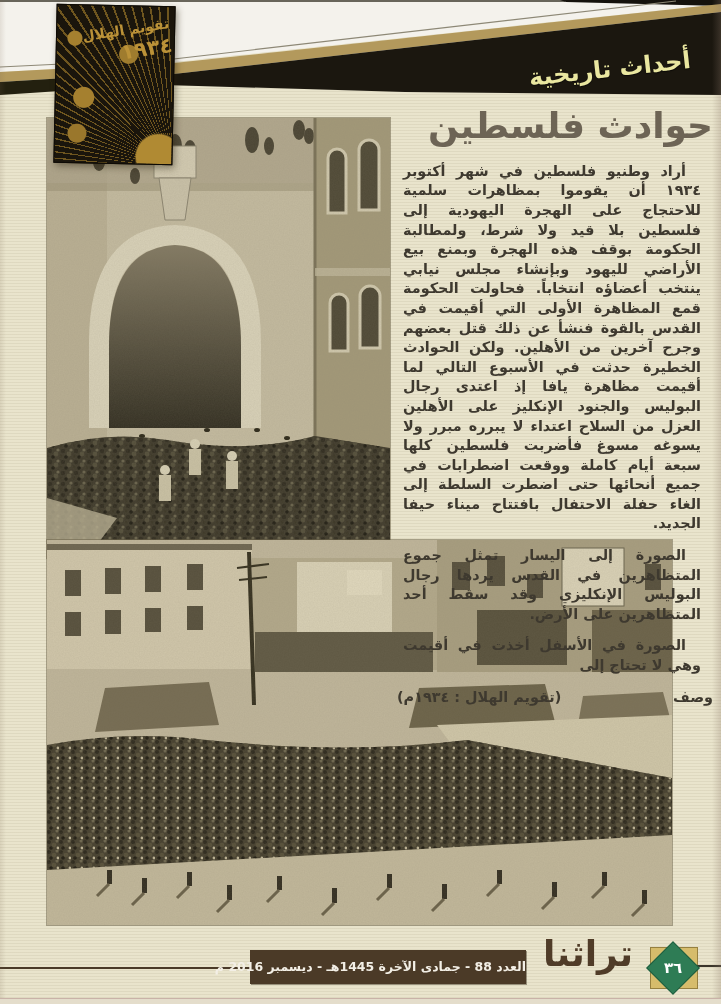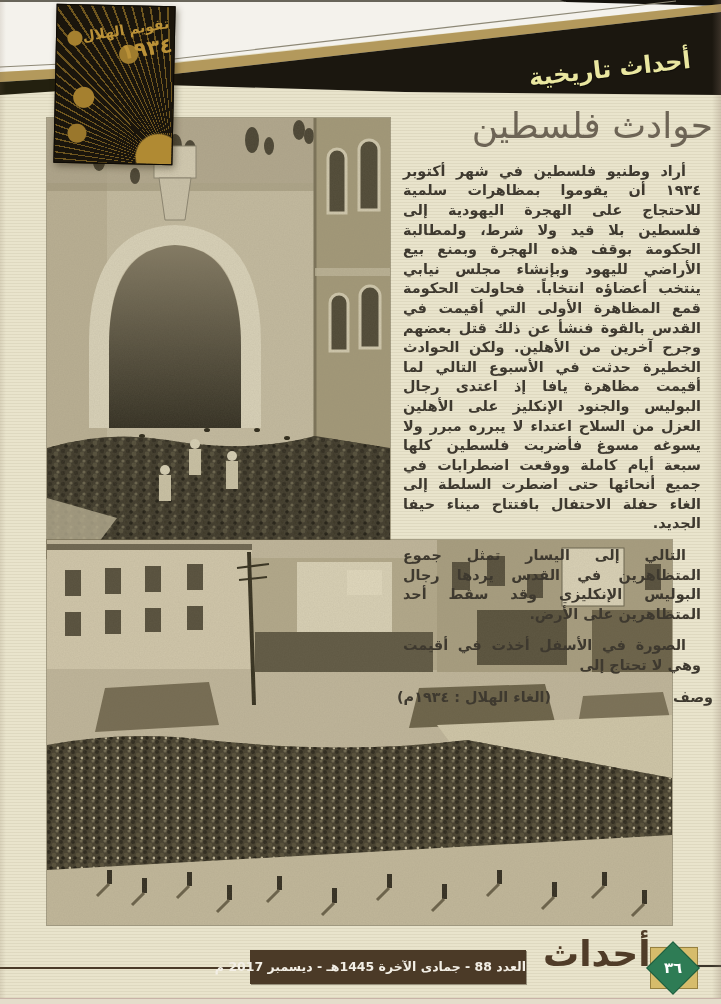--- a/index.html
+++ b/index.html
@@ -44,21 +44,21 @@
   .photo{position:absolute; z-index:3; box-shadow:0 0 0 1px rgba(110,100,75,.55);}
   .photo1{left:47px; top:118px; width:343px; height:440px;}
   .photo2{left:47px; top:540px; width:625px; height:385px;}
   
   .article{
     position:absolute; right:8px; top:103px; width:322px; z-index:4;
     direction:rtl; color:#3e392f;
   }
   .article h1{
     margin:0 0 10px 0; padding-left:0;
-    font-size:36px; line-height:1.3; font-weight:normal; color:#6d6455;
+    font-size:36px; line-height:1.3; font-weight:bold; color:#6d6455;
     text-align:right; letter-spacing:0;
   }
   .article p{
     margin:12px; font-size:14.4px; line-height:19.6px; font-weight:bold;
     text-align:justify; text-indent:15px;
   }
   .article p.cont{margin-top:1px;}
   .lastline{
     display:flex; justify-content:space-between; align-items:baseline;
     direction:rtl; font-size:14.4px; font-weight:bold; line-height:19.6px;
@@ -279,31 +279,31 @@
             <line x1="597" y1="364" x2="585" y2="376"></line>
         </g>
       </g>
       <rect width="625" height="385" filter="url(#grain2)"></rect>
     </svg>
   </div>
 
   <div class="article">
     <h1>حوادث فلسطين</h1>
     <p>أراد وطنيو فلسطين في شهر أكتوبر ١٩٣٤ أن يقوموا بمظاهرات سلمية للاحتجاج على الهجرة اليهودية إلى فلسطين بلا قيد ولا شرط، ولمطالبة الحكومة بوقف هذه الهجرة وبمنع بيع الأراضي لليهود وبإنشاء مجلس نيابي ينتخب أعضاؤه انتخاباً. فحاولت الحكومة قمع المظاهرة الأولى التي أقيمت في القدس بالقوة فنشأ عن ذلك قتل بعضهم وجرح آخرين من الأهلين. ولكن الحوادث الخطيرة حدثت في الأسبوع التالي لما أقيمت مظاهرة يافا إذ اعتدى رجال البوليس والجنود الإنكليز على الأهلين العزل من السلاح اعتداء لا يبرره مبرر ولا يسوغه مسوغ فأضربت فلسطين كلها سبعة أيام كاملة ووقعت اضطرابات في جميع أنحائها حتى اضطرت السلطة إلى الغاء حفلة الاحتفال بافتتاح ميناء حيفا الجديد.</p>
-    <p class="cont">التالي إلى اليسار تمثل جموع المتظاهرين في القدس يردها رجال البوليس الإنكليزي وقد سقط أحد المتظاهرين على الأرض.</p>
+    <p class="cont">الصورة إلى اليسار تمثل جموع المتظاهرين في القدس يردها رجال البوليس الإنكليزي وقد سقط أحد المتظاهرين على الأرض.</p>
     <p class="cont">الصورة في الأسفل أخذت في أقيمت وهي لا تحتاج إلى</p>
     <div class="lastline">
       <span>وصف</span>
-      <span class="src">(الغاء الهلال : ١٩٣٤م)</span>
+      <span class="src">(تقويم الهلال : ١٩٣٤م)</span>
     </div>
   </div>
 
   <div class="footer-line-left"></div>
-  <div class="issue-bar">العدد 88 - جمادى الآخرة 1445هـ - ديسمبر 2017 م</div>
-  <div class="magazine-logo">أحداث</div>
+  <div class="issue-bar">العدد 88 - جمادى الآخرة 1445هـ - ديسمبر 2016 م</div>
+  <div class="magazine-logo">تراثنا</div>
   <div class="page-square"></div>
   <div class="page-diamond">
     <span>٣٦</span>
   </div>
   <div class="footer-line-right"></div>
 
   <div class="edge-right"></div>
   <div class="edge-left"></div>
   <div class="edge-bottom"></div>
 </div>

